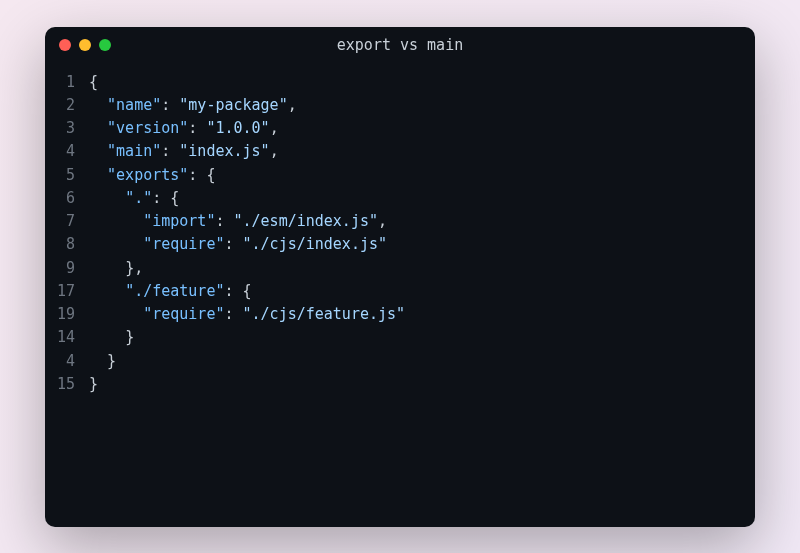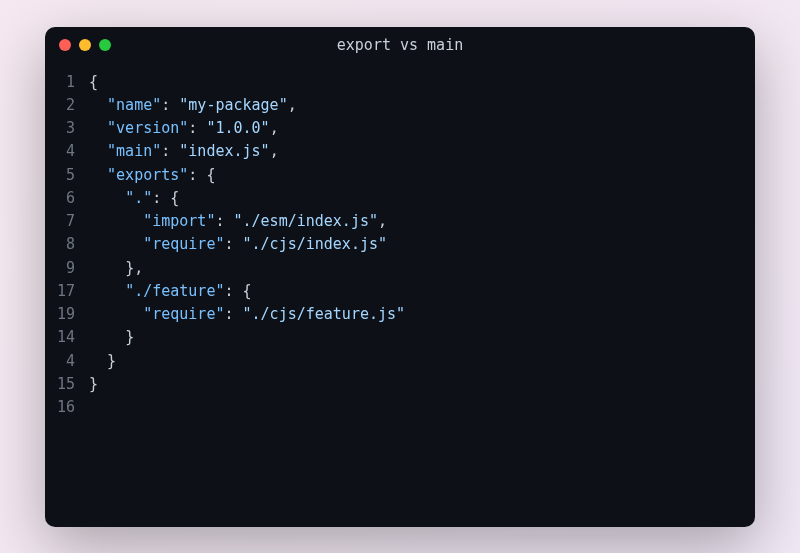--- a/index.html
+++ b/index.html
@@ -162,19 +162,15 @@
     <div class="line">
       <span class="gutter">4</span>
       <span class="code"><span>  </span><span class="punct">}</span></span>
     </div>
 
     <div class="line">
       <span class="gutter">15</span>
       <span class="code"><span class="punct">}</span></span>
     </div>
 
-    <div class="line">
-      <span class="gutter">16</span>
-      <span class="code"></span>
-    </div>
 
   </div>
 </div>
 
 </body></html>

